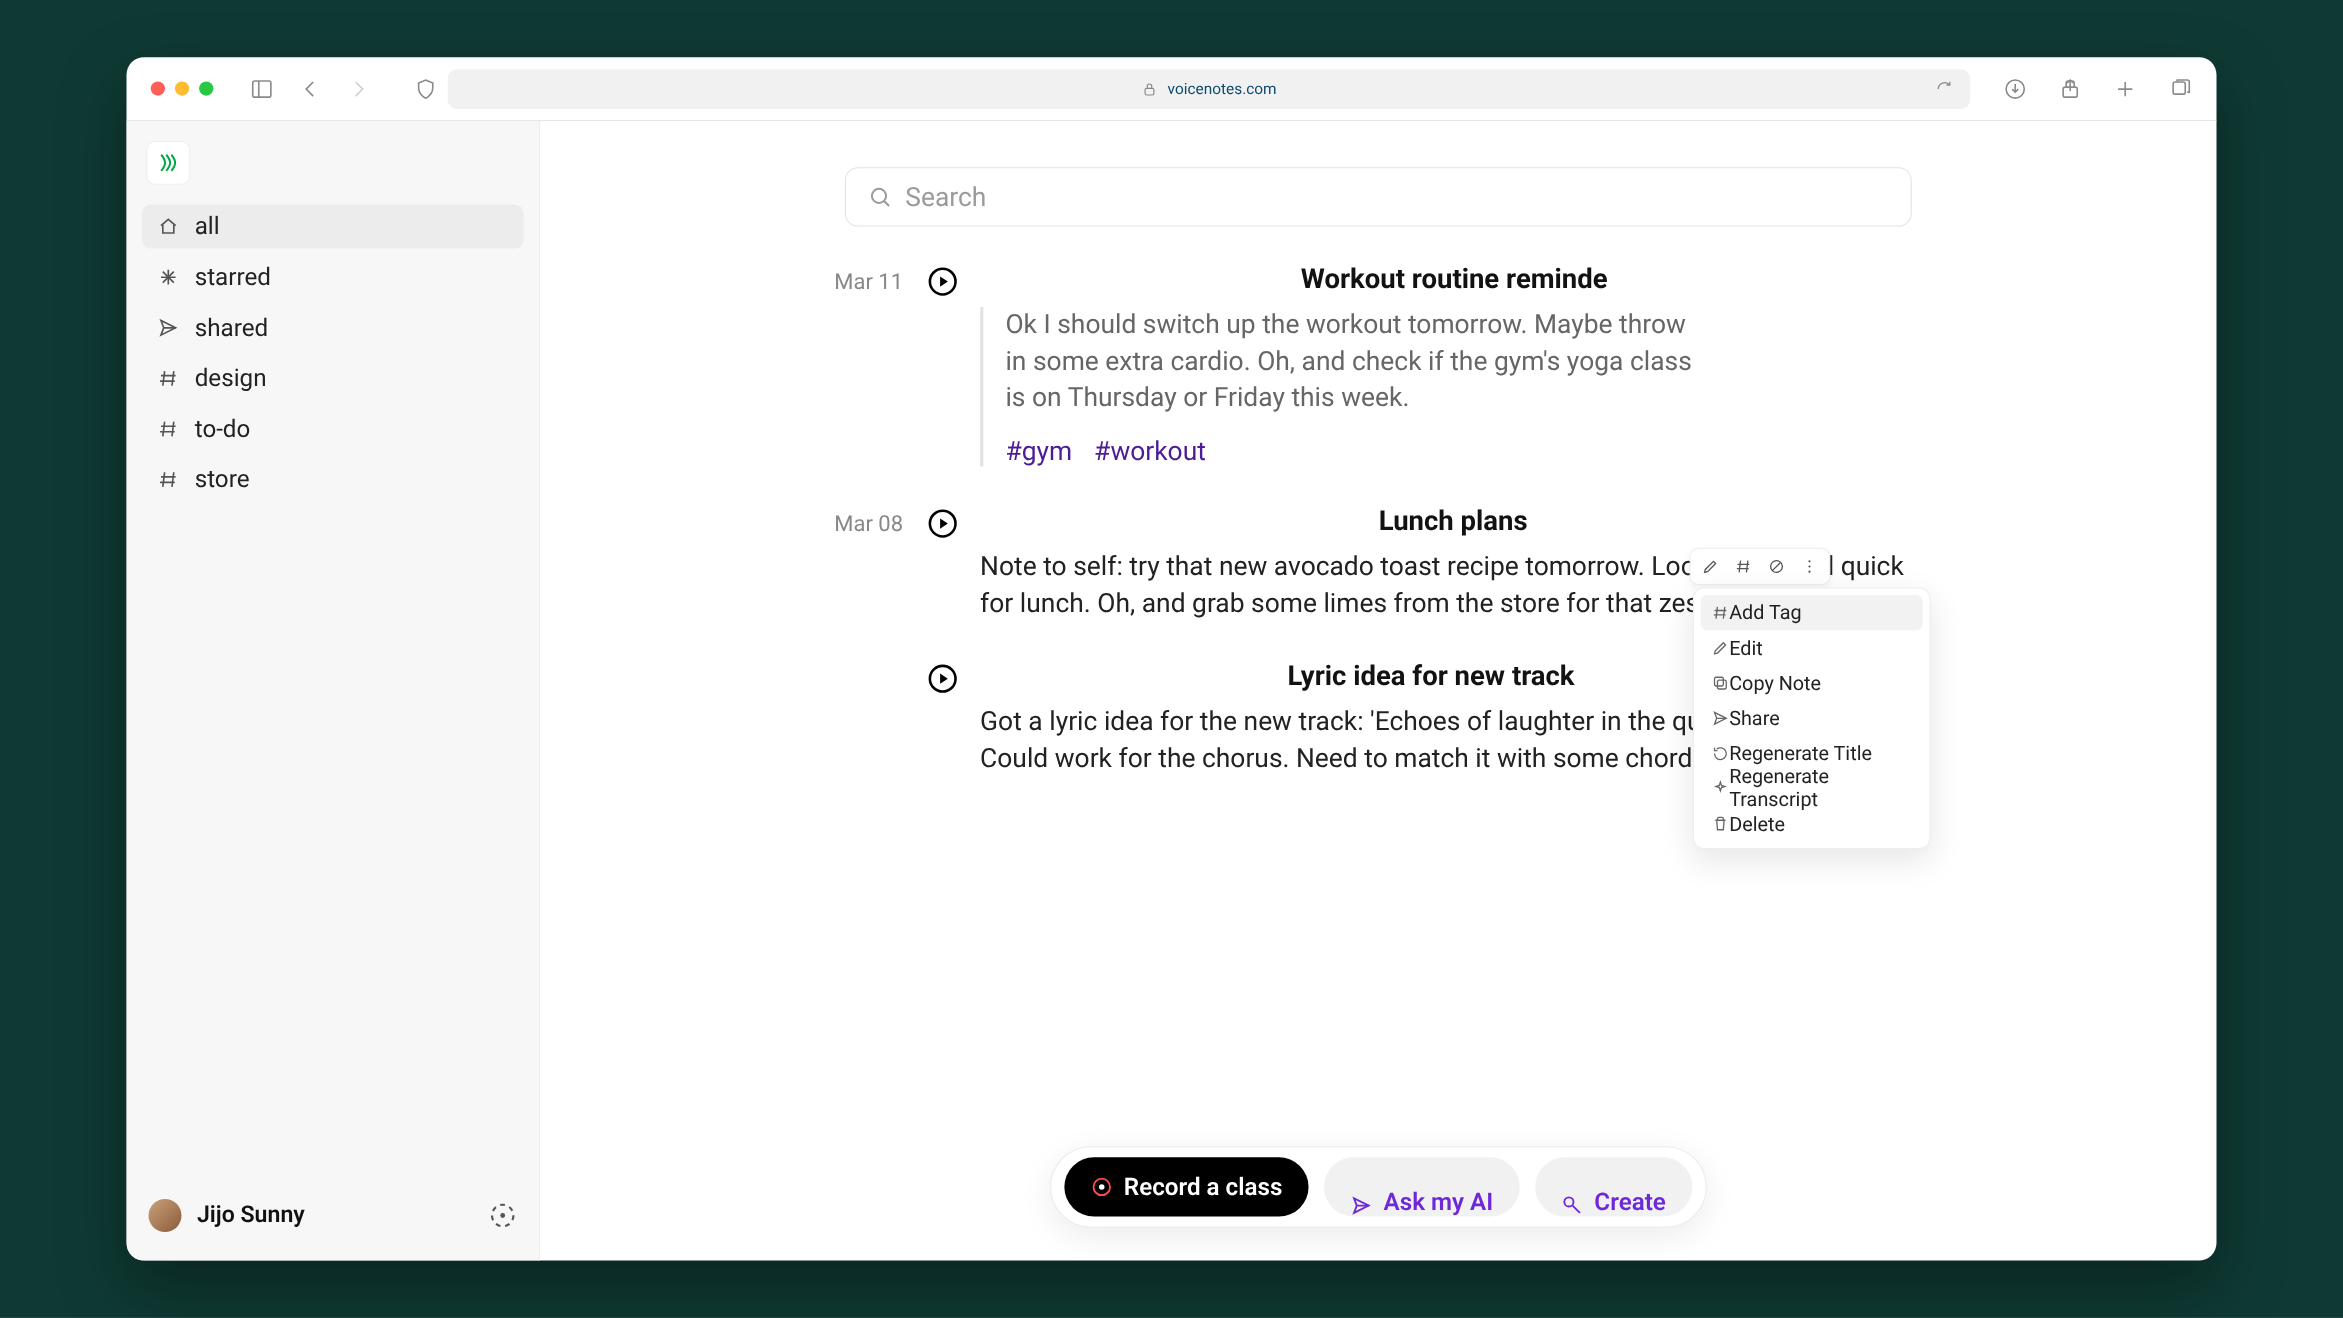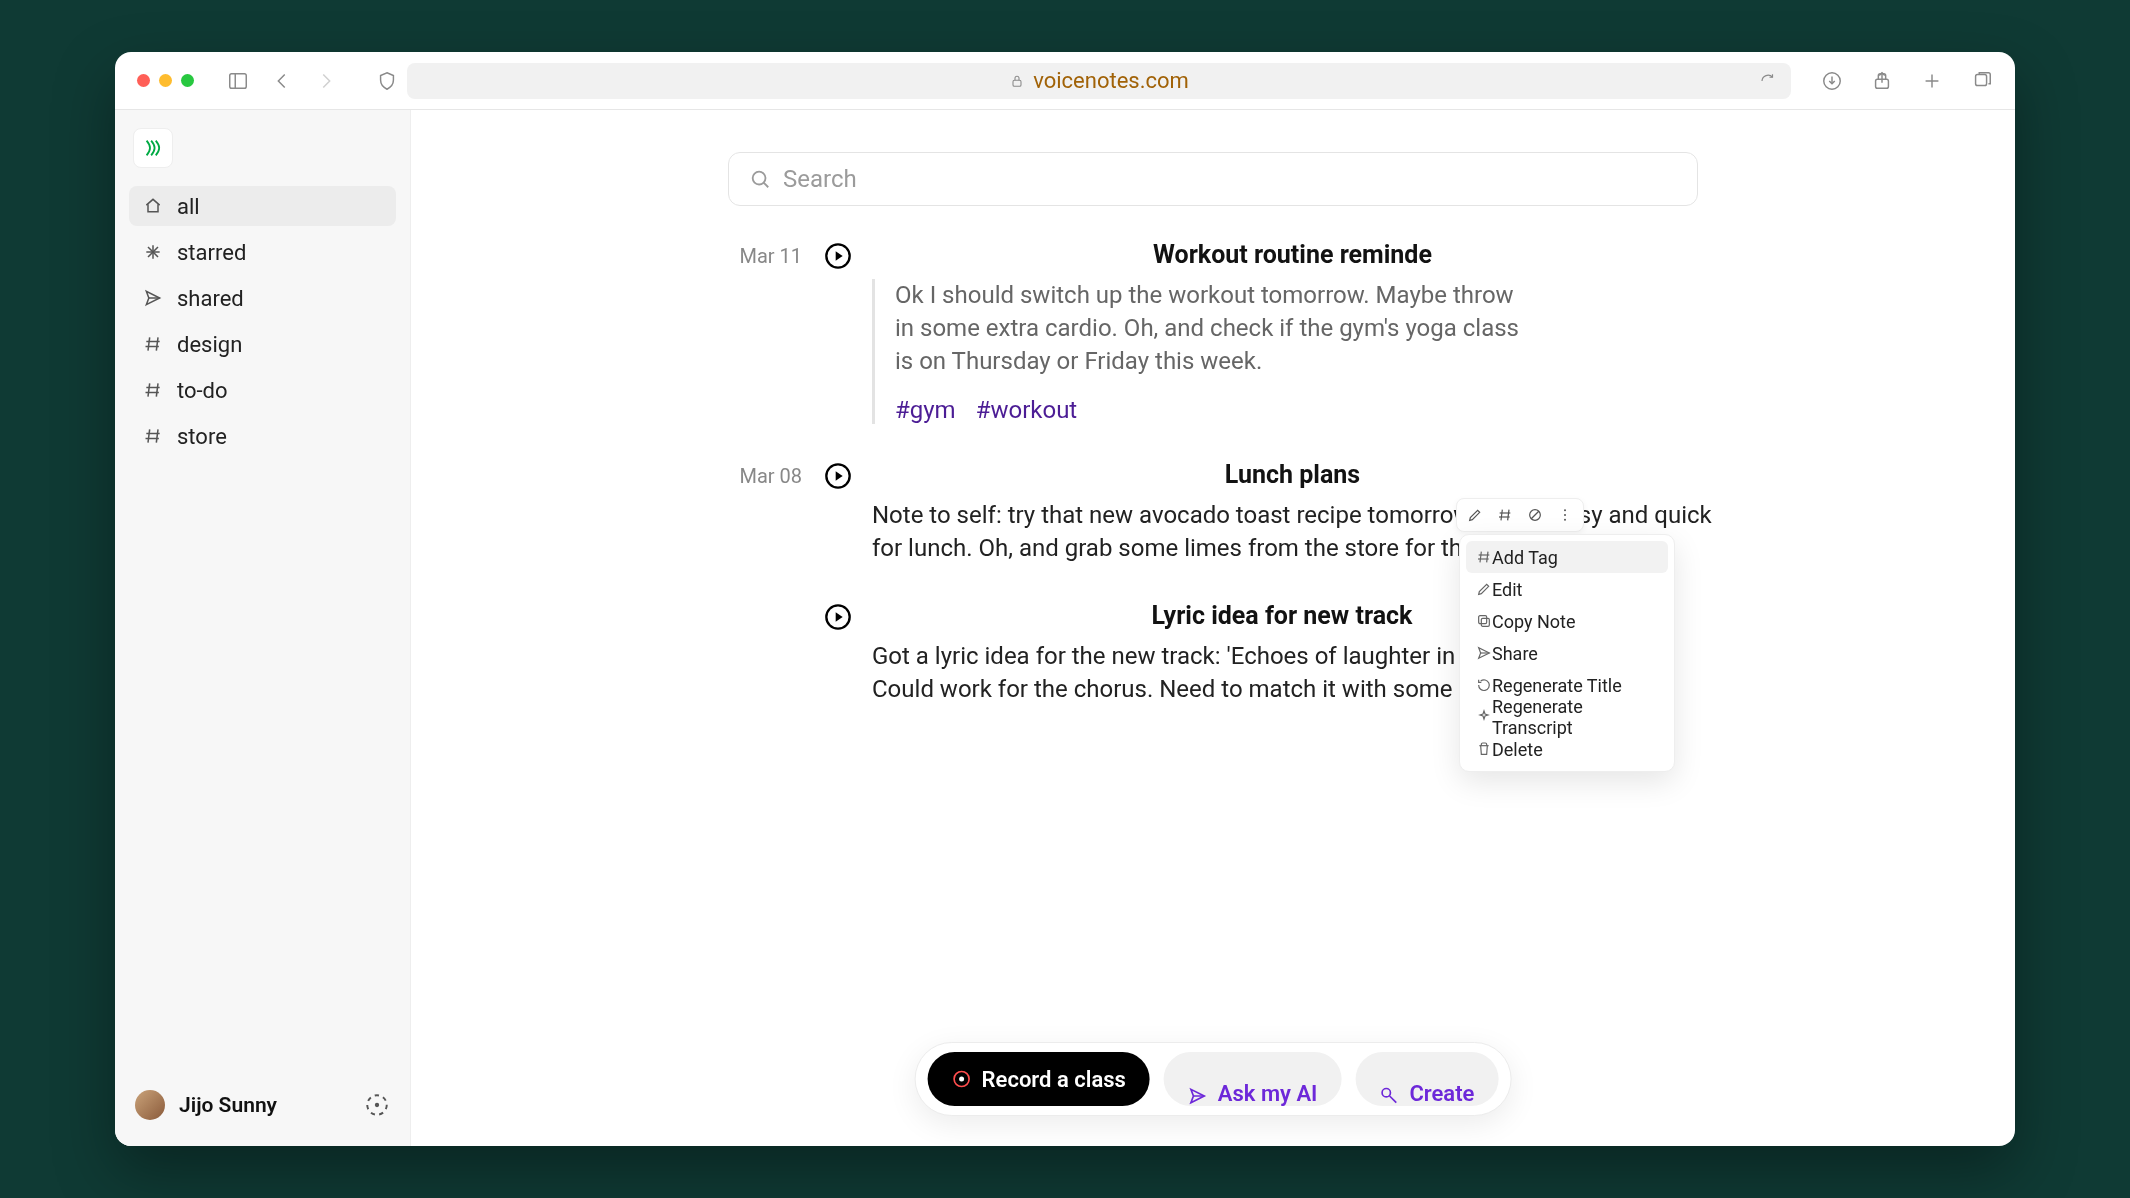--- a/index.html
+++ b/index.html
@@ -11,49 +11,49 @@
     .window { width:1900px; height:1094px; background:#fff; border-radius:16px; overflow:hidden; display:flex; flex-direction:column; box-shadow:0 25px 60px rgba(0,0,0,.35); position:relative; }
 
     
     .titlebar { height:58px; display:flex; align-items:center; padding:0 22px; border-bottom:1px solid #e6e6e6; color:#8a8a8a; }
     .tl { width:13px; height:13px; border-radius:50%; margin-right:9px; }
     .red{background:#ff5f57;} .yellow{background:#febc2e;} .green{background:#28c840;}
     .tb-group { display:flex; align-items:center; gap:22px; }
     .tb-spacer { flex:0 0 24px; }
     .urlbar { flex:1; margin:0 30px; display:flex; align-items:center; }
     .shield-wrap { width:40px; display:flex; justify-content:center; }
-    .url { flex:1; height:36px; background:#f1f1f1; border-radius:8px; display:flex; align-items:center; justify-content:center; gap:8px; font-size:22px; color:#a16207; position:relative; }
+    .url { flex:1; height:36px; background:#f1f1f1; border-radius:8px; display:flex; align-items:center; justify-content:center; gap:8px; font-size:14px; color:#0c4a6e; position:relative; }
     .url .refresh { position:absolute; right:14px; }
     .tb-right { margin-left:auto; display:flex; align-items:center; gap:28px; }
     .ico { width:22px; height:22px; display:inline-flex; align-items:center; justify-content:center; }
     .ico svg { width:100%; height:100%; stroke:#8a8a8a; fill:none; stroke-width:1.6; }
 
     
     .split { flex:1; display:flex; min-height:0; }
-    .sidebar { width:296px; background:#f7f7f7; border-right:1px solid #eee; display:flex; flex-direction:column; padding:18px 14px; position:relative; }
+    .sidebar { width:376px; background:#f7f7f7; border-right:1px solid #eee; display:flex; flex-direction:column; padding:18px 14px; position:relative; }
     .logo { width:40px; height:40px; background:#fff; border:1px solid #eee; border-radius:8px; display:flex; align-items:center; justify-content:center; margin:0 0 18px 4px; }
     .logo svg { width:22px; height:22px; }
     .sb-list { display:flex; flex-direction:column; gap:6px; }
     .sb-item { height:40px; display:flex; align-items:center; gap:14px; padding:0 14px; border-radius:8px; font-size:22px; color:#222; cursor:pointer; }
     .sb-item.active { background:#ececec; }
     .sb-item .sico { width:20px; height:20px; display:flex; align-items:center; justify-content:center; color:#555; }
     .sb-item .sico svg { width:100%; height:100%; stroke:currentColor; fill:none; stroke-width:1.8; }
     .sb-foot { margin-top:auto; display:flex; align-items:center; gap:14px; padding:8px 6px; }
     .avatar { width:30px; height:30px; border-radius:50%; background:linear-gradient(135deg,#caa37a,#8a5a3a); display:inline-block; }
     .user-name { font-size:21px; font-weight:600; color:#111; }
     .foot-ico { margin-left:auto; width:26px; height:26px; }
     .foot-ico svg { stroke:#555; fill:none; stroke-width:1.8; }
 
     .main { flex:1; position:relative; overflow:hidden; }
     .search-wrap { width:970px; margin:42px auto 0; }
     .search { height:54px; border:1px solid #e4e4e4; border-radius:12px; display:flex; align-items:center; gap:12px; padding:0 20px; color:#9b9b9b; font-size:24px; }
     .search svg { width:22px; height:22px; stroke:#9b9b9b; fill:none; stroke-width:2; }
 
     .notes { width:1000px; margin:34px auto 0; display:flex; flex-direction:column; gap:36px; }
-    .note-row { display:flex;margin-left:21px; }
+    .note-row { display:flex; }
     .date-col { width:90px; flex:0 0 90px; text-align:right; padding-right:22px; color:#888; font-size:20px; line-height:28px; padding-top:2px; }
     .body-col { flex:1; display:flex; gap:20px; }
     .play { width:28px; height:28px; flex:0 0 28px; margin-top:2px; }
     .play svg { width:100%; height:100%; stroke:#000; fill:none; stroke-width:2; }
     .note-content { flex:1; }
     .note-title { font-size:25px; font-weight:700; color:#121212; margin-bottom:10px;text-align:center; }
     .note-text { font-size:24px; line-height:33px; color:#222; }
     .note-text.muted { color:#666; }
     .note-block { border-left:3px solid #e3e3e3; padding-left:20px; }
     .w-limit { max-width:640px; }

